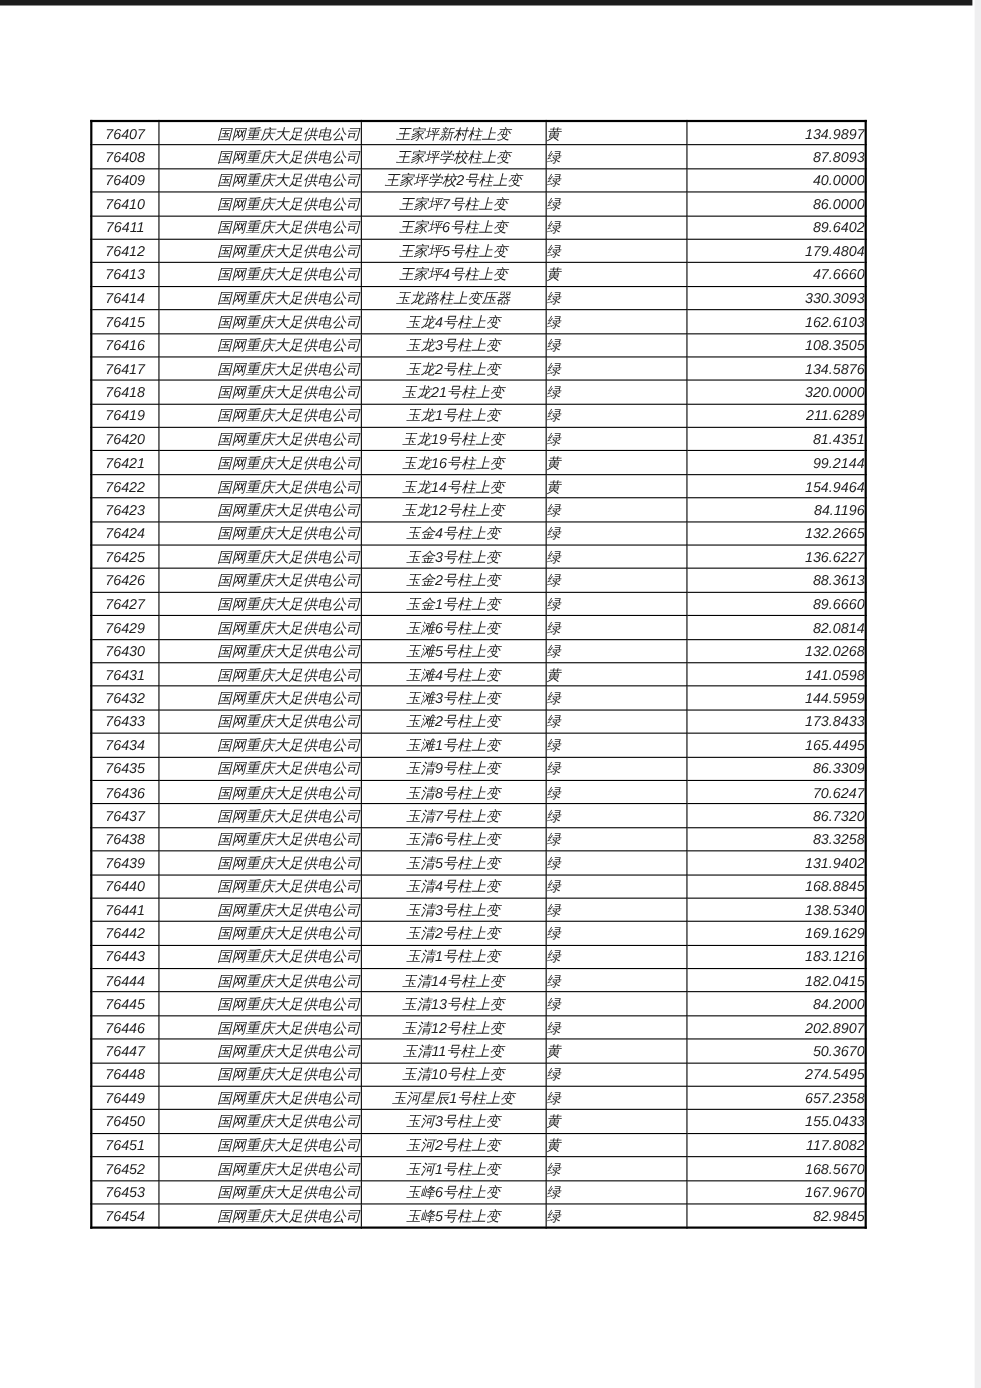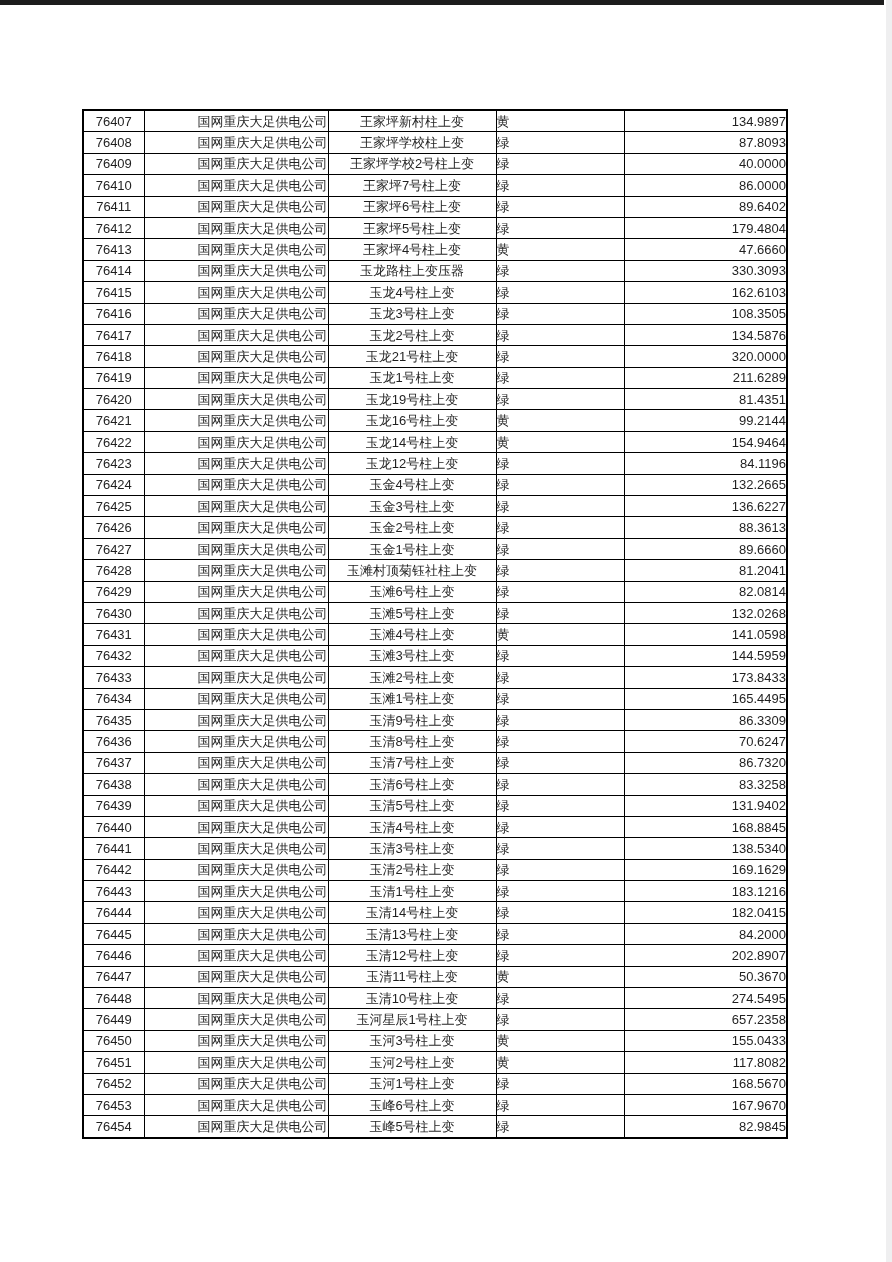--- a/index.html
+++ b/index.html
@@ -32,20 +32,21 @@
     background: #efeff0;
   }
   table.sheet-table {
     position: absolute;
     left: 82px;
     top: 109px;
     width: 704px;
     border-collapse: collapse;
     table-layout: fixed;
     border: 2px solid #000;
+    font-style: italic;
   }
   table.sheet-table td {
     border: 1px solid #000;
     height: 20.4px;
     padding: 0;
     font-size: 13px;
     line-height: 1;
     white-space: nowrap;
     overflow: hidden;
     color: #1f1f1f;
@@ -218,27 +219,20 @@
         <td class="cell-value">88.3613</td>
       </tr>
       <tr>
         <td class="cell-id">76427</td>
         <td class="cell-company">国网重庆大足供电公司</td>
         <td class="cell-name">玉金1号柱上变</td>
         <td class="cell-status">绿</td>
         <td class="cell-value">89.6660</td>
       </tr>
       <tr>
-        <td class="cell-id">76428</td>
-        <td class="cell-company">国网重庆大足供电公司</td>
-        <td class="cell-name">玉滩村顶菊钰社柱上变</td>
-        <td class="cell-status">绿</td>
-        <td class="cell-value">81.2041</td>
-      </tr>
-      <tr>
         <td class="cell-id">76429</td>
         <td class="cell-company">国网重庆大足供电公司</td>
         <td class="cell-name">玉滩6号柱上变</td>
         <td class="cell-status">绿</td>
         <td class="cell-value">82.0814</td>
       </tr>
       <tr>
         <td class="cell-id">76430</td>
         <td class="cell-company">国网重庆大足供电公司</td>
         <td class="cell-name">玉滩5号柱上变</td>

